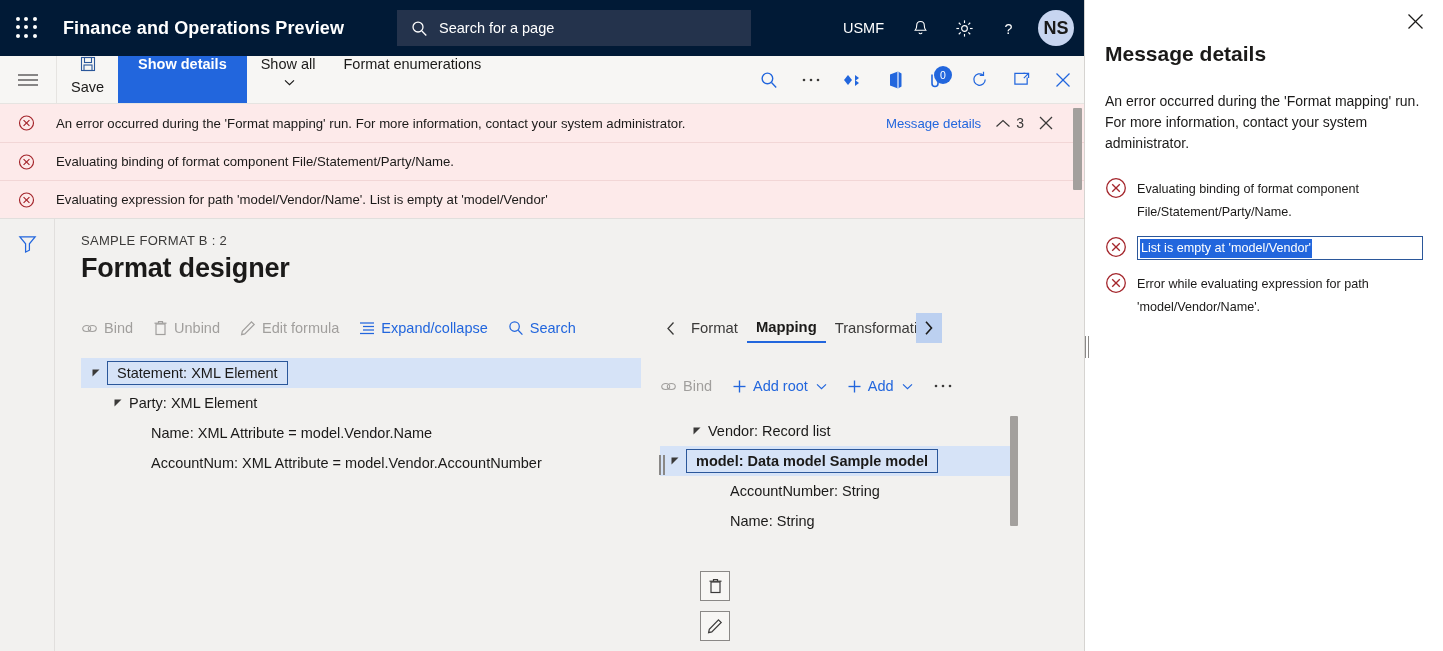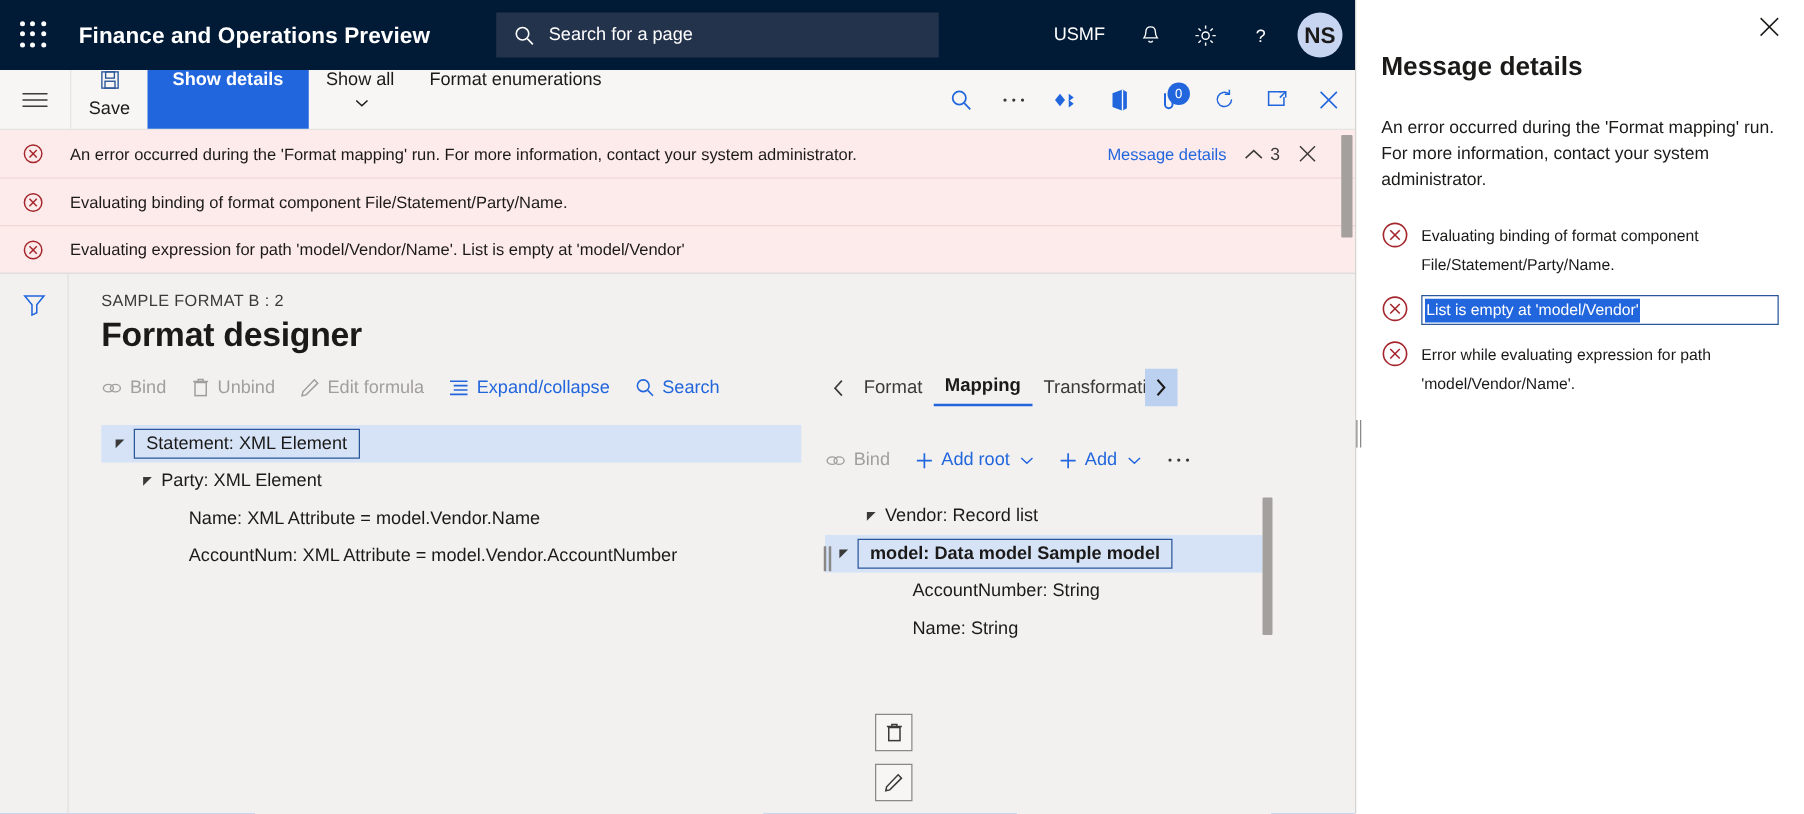--- a/index.html
+++ b/index.html
@@ -73,21 +73,21 @@
   }
 
   
   .workspace { display: flex; height: 452px; background: #f2f1ef; }
   .filtercol { width: 55px; border-right: 1px solid #e1dfdd; padding-top: 14px; display: flex; justify-content: center; }
   .filter-btn { cursor: pointer; }
   .content { flex: 1; position: relative; padding: 14px 0 0 26px; overflow: hidden; }
   .crumb { font-size: 13px; color: #3b3a39; letter-spacing: .3px; }
   .pagetitle { font-size: 27px; font-weight: 600; color: #1b1a19; margin-top: 5px; letter-spacing: -.2px; }
 
-  .panes { display: flex; margin-top: 11px; position: relative; }
+  .panes { display: flex; margin-top: 29px; position: relative; }
   .pane-left { width: 560px; position: relative; }
   .pane-right { width: 350px; position: relative; margin-left: 19px; }
 
   .toolstrip { display: flex; align-items: center; gap: 0; height: 30px; }
   .tool { display: flex; align-items: center; gap: 6px; font-size: 14.5px; color: #2266dd; cursor: pointer; padding-right: 20px; white-space: nowrap; }
   .tool.disabled { color: #a19f9d; cursor: default; }
   .tool .chev { margin-left: 2px; }
 
   
   .tabs { display: flex; align-items: center; height: 30px; position: relative; }

